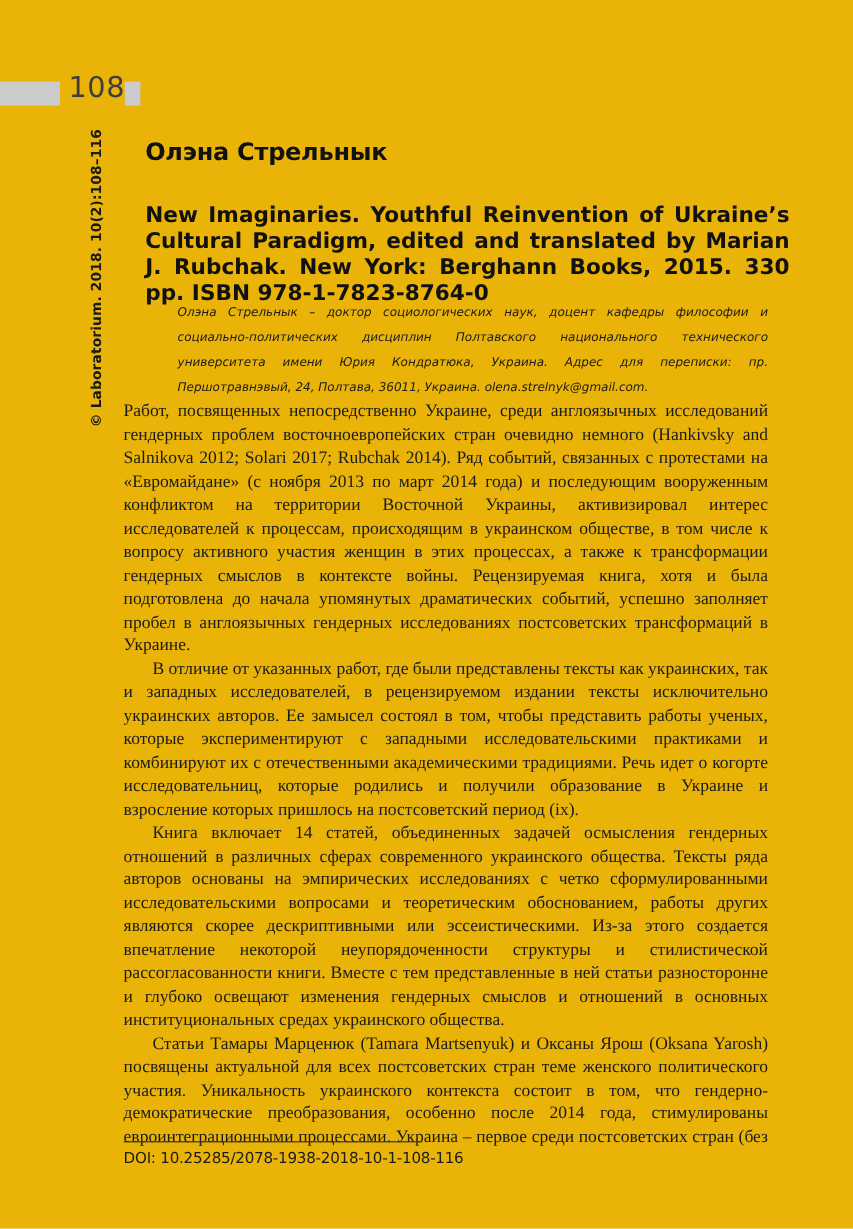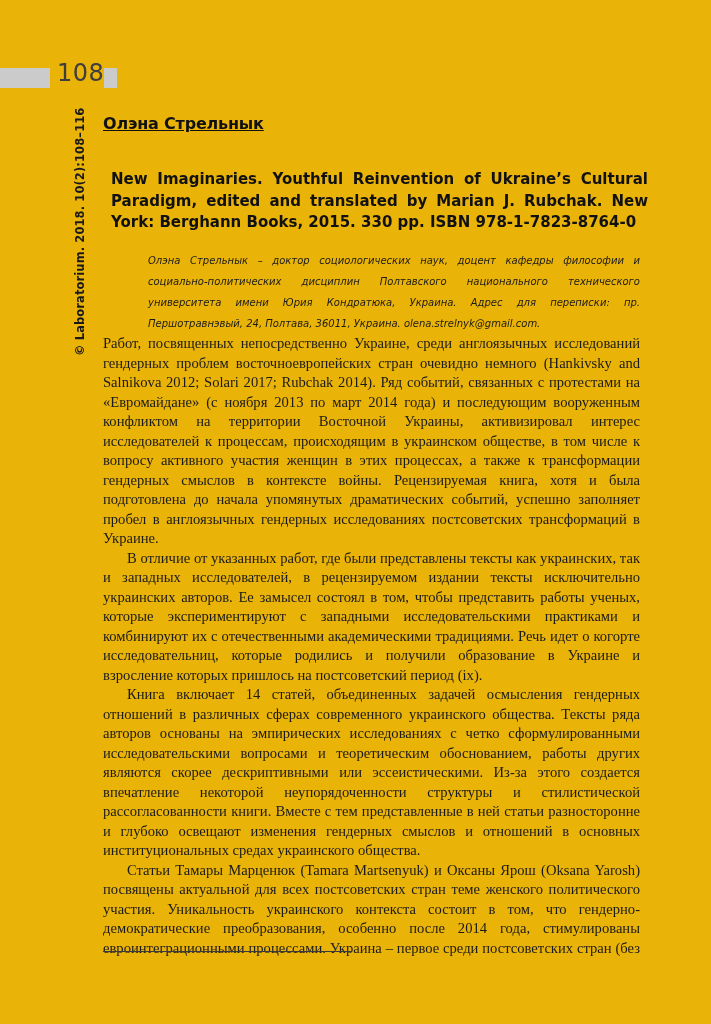--- a/index.html
+++ b/index.html
@@ -51,32 +51,31 @@
   }
 
   
   .column {
     position: absolute;
     left: 103px; top: 0;
     width: 537px;
   }
   .author-name {
     position: absolute;
-    left: 0; top: 114px;
-    font-size: 16px;
+    left: 18px; top: 114px;
+    font-size: 20px;
     font-weight: bold;
     color: #111111;
     letter-spacing: -0.2px;
-    text-decoration: underline;
   }
   .book-title {
     position: absolute;
-    left: 8px; top: 169px;
+    left: 18px; top: 169px;
     width: 537px;
-    font-size: 15px;
+    font-size: 18px;
     font-weight: bold;
     line-height: 21.5px;
     text-align: justify;
     color: #111111;
   }
   .author-bio {
     position: absolute;
     left: 45px; top: 250px;
     width: 492px;
     font-size: 10px;
@@ -136,15 +135,16 @@
     <div class="body-text">
       <p class="first">Работ, посвященных непосредственно Украине, среди англоязычных исследований гендерных проблем восточноевропейских стран очевидно немного (Hankivsky and Salnikova 2012; Solari 2017; Rubchak 2014). Ряд событий, связанных с протестами на «Евромайдане» (с ноября 2013 по март 2014 года) и последующим вооруженным конфликтом на территории Восточной Украины, активизировал интерес исследователей к процессам, происходящим в украинском обществе, в том числе к вопросу активного участия женщин в этих процессах, а также к трансформации гендерных смыслов в контексте войны. Рецензируемая книга, хотя и была подготовлена до начала упомянутых драматических событий, успешно заполняет пробел в англоязычных гендерных исследованиях постсоветских трансформаций в Украине.</p>
       <p>В отличие от указанных работ, где были представлены тексты как украинских, так и западных исследователей, в рецензируемом издании тексты исключительно украинских авторов. Ее замысел состоял в том, чтобы представить работы ученых, которые экспериментируют с западными исследовательскими практиками и комбинируют их с отечественными академическими традициями. Речь идет о когорте исследовательниц, которые родились и получили образование в Украине и взросление которых пришлось на постсоветский период (ix).</p>
       <p>Книга включает 14 статей, объединенных задачей осмысления гендерных отношений в различных сферах современного украинского общества. Тексты ряда авторов основаны на эмпирических исследованиях с четко сформулированными исследовательскими вопросами и теоретическим обоснованием, работы других являются скорее дескриптивными или эссеистическими. Из-за этого создается впечатление некоторой неупорядоченности структуры и стилистической рассогласованности книги. Вместе с тем представленные в ней статьи разносторонне и глубоко освещают изменения гендерных смыслов и отношений в основных институциональных средах украинского общества.</p>
       <p class="continues">Статьи Тамары Марценюк (Tamara Martsenyuk) и Оксаны Ярош (Oksana Yarosh) посвящены актуальной для всех постсоветских стран теме женского политического участия. Уникальность украинского контекста состоит в том, что гендерно-демократические преобразования, особенно после 2014 года, стимулированы евроинтеграционными процессами. Украина – первое среди постсоветских стран (без</p>
     </div>
   </div>
 
   <div class="footer">
     <hr class="footer-rule">
+    <div class="doi">DOI: 10.25285/2078-1938-2018-10-1-108-116</div>
   </div>
 
 </div>
 
 </body></html>

